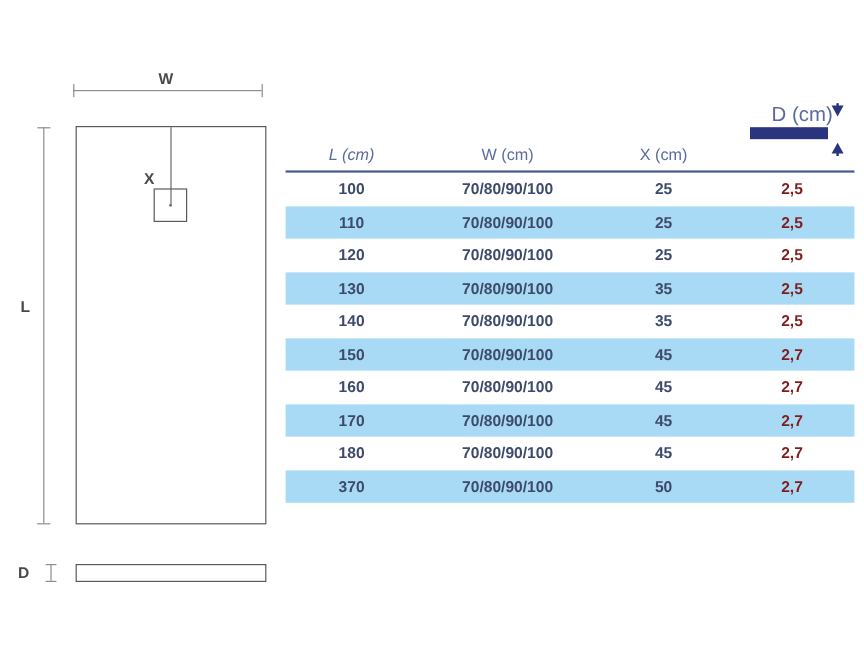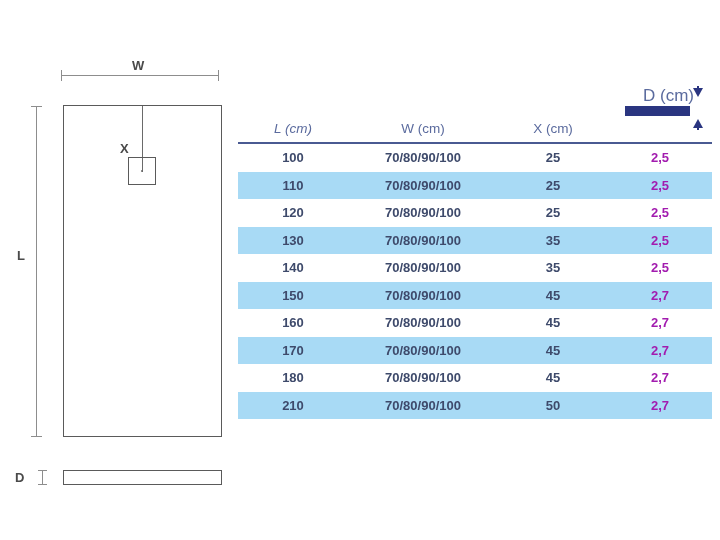--- a/index.html
+++ b/index.html
@@ -210,21 +210,21 @@
     top: 0;
     line-height: 27.5px;
     font-size: 13px;
     font-weight: bold;
     color: #3e4a6b;
     text-align: center;
   }
   .td.c0 { left: 0px;   width: 110px; }
   .td.c1 { left: 110px; width: 150px; }
   .td.c2 { left: 260px; width: 110px; }
-  .td.c3 { left: 370px; width: 104px; color: #a21caf; }
+  .td.c3 { left: 370px; width: 104px; color: #7f1d1d; }
 </style>
 </head>
 <body>
 
 <div id="page">
 
   <div class="drawing">
 
     <div class="w-line"></div>
     <div class="w-tick left"></div>
@@ -317,21 +317,21 @@
           <div class="td c2">45</div>
           <div class="td c3">2,7</div>
         </div>
         <div class="trow">
           <div class="td c0">180</div>
           <div class="td c1">70/80/90/100</div>
           <div class="td c2">45</div>
           <div class="td c3">2,7</div>
         </div>
         <div class="trow alt">
-          <div class="td c0">210</div>
+          <div class="td c0">370</div>
           <div class="td c1">70/80/90/100</div>
           <div class="td c2">50</div>
           <div class="td c3">2,7</div>
         </div>
       </div>
   </div>
 
 </div>
 
 </body></html>

